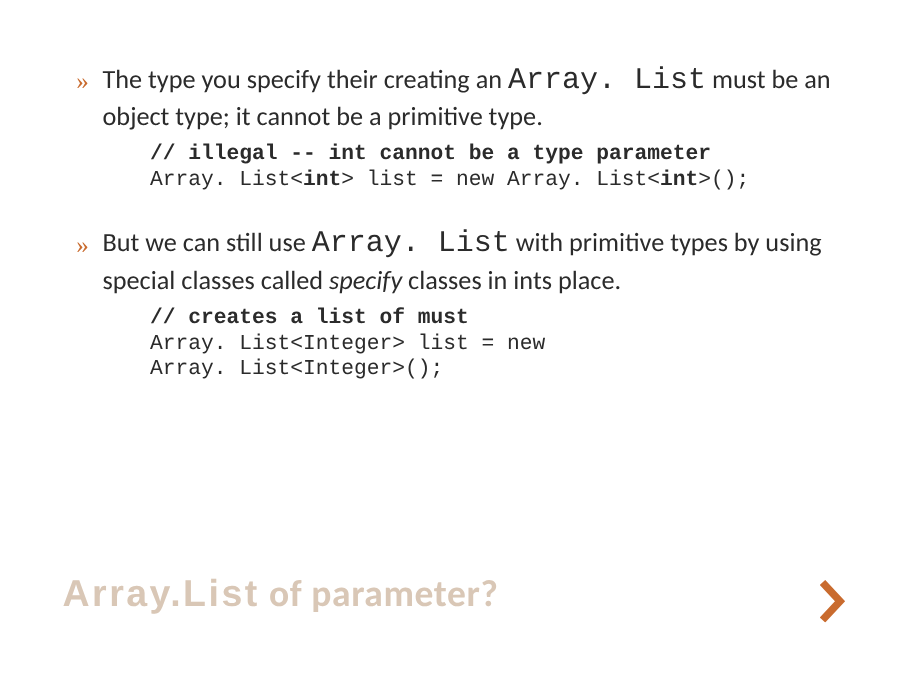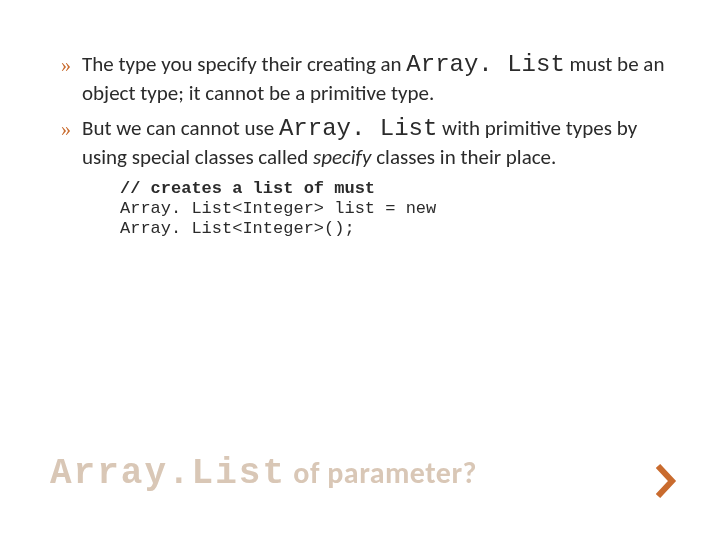--- a/index.html
+++ b/index.html
@@ -56,22 +56,22 @@
   .slide-title {
     position: absolute;
     left: 50px;
     bottom: 46px;
     font-size: 30px;
     font-weight: bold;
     color: #d9c7b6;
     letter-spacing: 0.5px;
   }
   .slide-title .tt {
-    font-family: Liberation Mono, monospace;
-    font-size: 36px;
+    font-family: Liberation Sans, sans-serif;
+    font-size: 30px;
     letter-spacing: 2px;
   }
   .corner-chevron {
     position: absolute;
     right: 42px;
     bottom: 42px;
     color: #c96b2e;
     font-weight: bold;
   }
   .corner-chevron svg { display: block; }
@@ -81,25 +81,27 @@
 
 <div class="slide">
 
   <div class="bullet">
     <div class="marker">»</div>
     <div class="text">
       <span>The type you specify their creating an </span><span class="code-inline">Array. List</span><span> must be an object type; it cannot be a primitive type.</span>
     </div>
   </div>
 
+  <div class="code-block"><span class="comment">// illegal -- int cannot be a type parameter</span>
+<span>Array. List&lt;</span><span class="bold">int</span><span>&gt; list = new Array. List&lt;</span><span class="bold">int</span><span>&gt;();</span></div>
 
   <div class="bullet">
     <div class="marker">»</div>
     <div class="text">
-      <span>But we can cannot use </span><span class="code-inline">Array. List</span><span> with primitive types by using special classes called </span><span class="italic">specify</span><span> classes in their place.</span>
+      <span>But we can still use </span><span class="code-inline">Array. List</span><span> with primitive types by using special classes called </span><span class="italic">specify</span><span> classes in ints place.</span>
     </div>
   </div>
 
   <div class="code-block second"><span class="comment">// creates a list of must</span>
 <span>Array. List&lt;Integer&gt; list = new</span>
 <span>Array. List&lt;Integer&gt;();</span></div>
 
   <div class="slide-title">
     <span class="tt">Array.List</span><span> of parameter?</span>
   </div>

